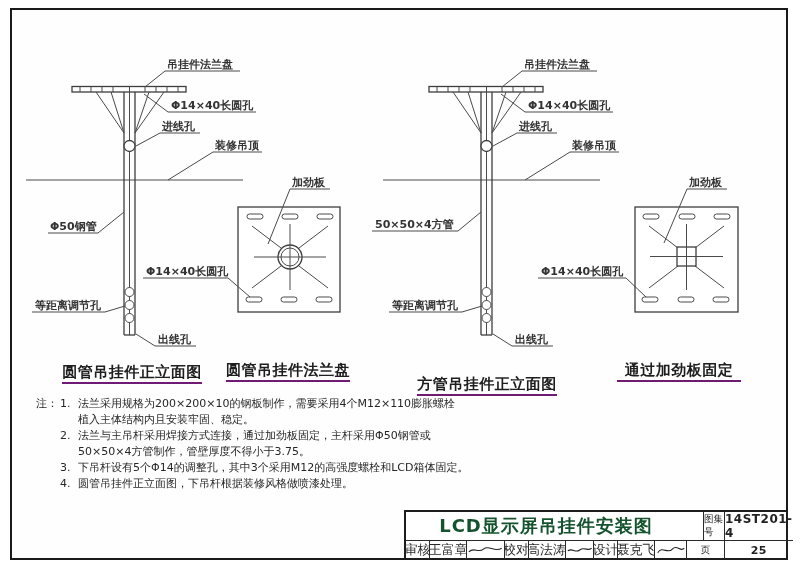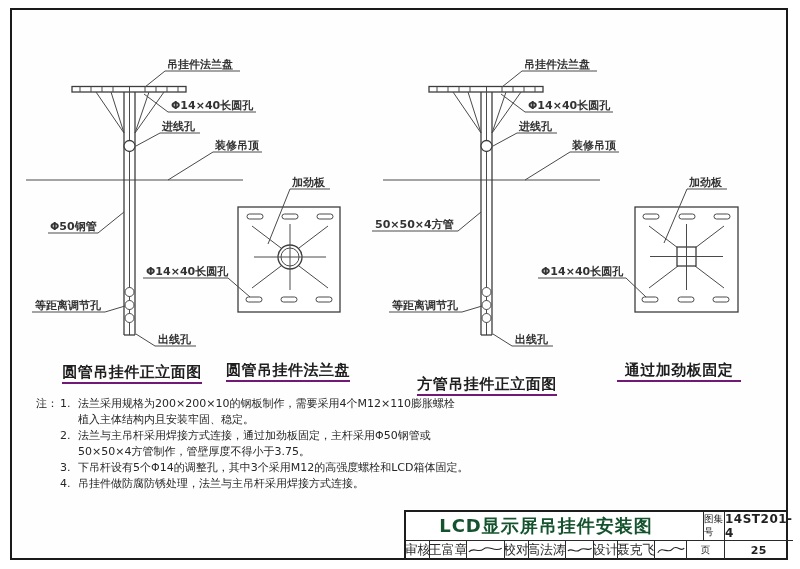--- a/index.html
+++ b/index.html
@@ -234,21 +234,21 @@
 50×50×4方管制作，管壁厚度不得小于3.75。</span>
   </div>
   <div class="note-row">
     <span class="note-prefix"></span>
     <span class="note-no">3.</span>
     <span class="note-text">下吊杆设有5个Φ14的调整孔，其中3个采用M12的高强度螺栓和LCD箱体固定。</span>
   </div>
   <div class="note-row">
     <span class="note-prefix"></span>
     <span class="note-no">4.</span>
-    <span class="note-text">吊挂件做防腐防锈处理，法兰与主吊杆采用焊接方式连接。</span>
+    <span class="note-text">圆管吊挂件正立面图，下吊杆根据装修风格做喷漆处理。</span>
   </div>
 </div>
 
 <div class="titleblock">
   <div class="tb-title">LCD显示屏吊挂件安装图</div>
   <div class="tb-lab" style="grid-column:2; grid-row:1;margin-left:17px;">图集号</div>
   <div class="tb-val" style="grid-column:3; grid-row:1;">14ST201-4</div>
 
   <div class="tb-credits">
     <span class="c-role">审核</span>

